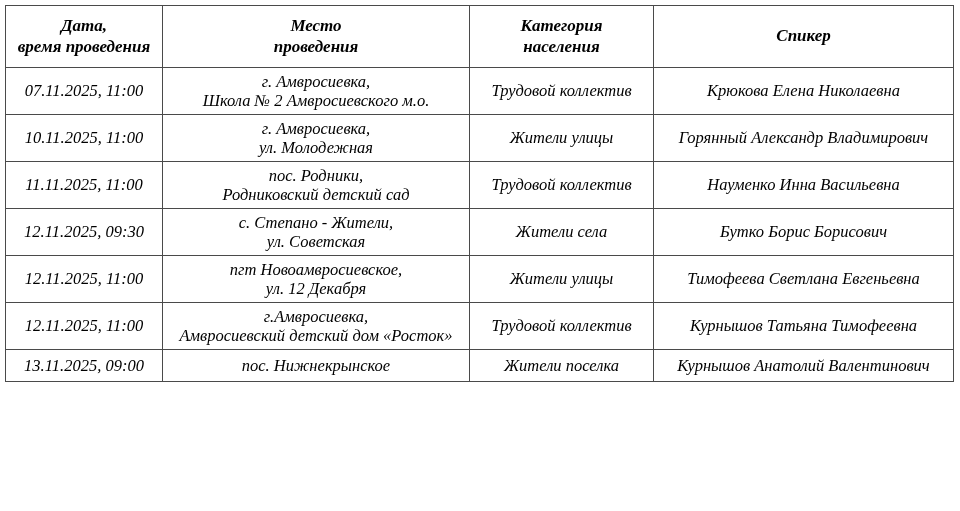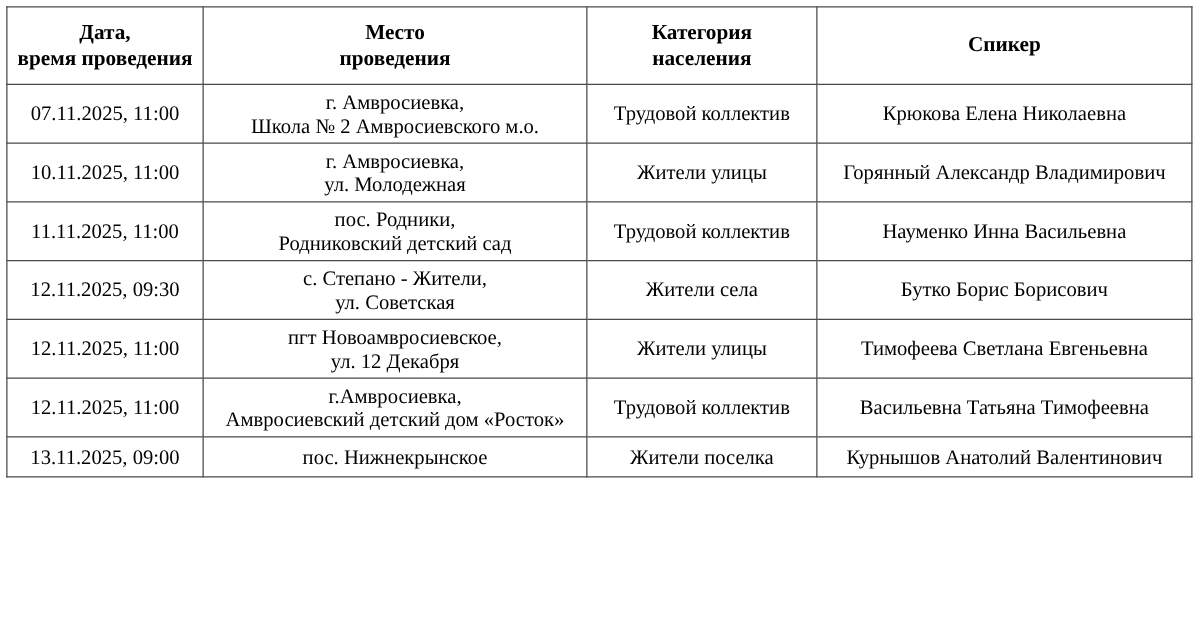--- a/index.html
+++ b/index.html
@@ -13,20 +13,21 @@
     height: 511px;
     font-family: "Liberation Serif", "DejaVu Serif", serif;
     color: #000000;
     overflow: hidden;
   }
   .page {
     position: relative;
     width: 960px;
     height: 459px;
     background: #ffffff;
+    font-style: italic;
   }
   table.schedule {
     position: absolute;
     left: 5px;
     top: 5px;
     width: 948px;
     border-collapse: collapse;
     table-layout: fixed;
     background: #ffffff;
   }
@@ -118,21 +119,21 @@
           <td class="place-cell">пгт Новоамвросиевское,
 ул. 12 Декабря</td>
           <td class="cat-cell">Жители улицы</td>
           <td class="spk-cell">Тимофеева Светлана Евгеньевна</td>
         </tr>
         <tr class="two-line">
           <td class="date-cell">12.11.2025, 11:00</td>
           <td class="place-cell">г.Амвросиевка,
 Амвросиевский детский дом «Росток»</td>
           <td class="cat-cell">Трудовой коллектив</td>
-          <td class="spk-cell">Васильевна Татьяна Тимофеевна</td>
+          <td class="spk-cell">Курнышов Татьяна Тимофеевна</td>
         </tr>
         <tr class="one-line">
           <td class="date-cell">13.11.2025, 09:00</td>
           <td class="place-cell">пос. Нижнекрынское</td>
           <td class="cat-cell">Жители поселка</td>
           <td class="spk-cell">Курнышов Анатолий Валентинович</td>
         </tr>
       </tbody>
   </table>
 </div>

